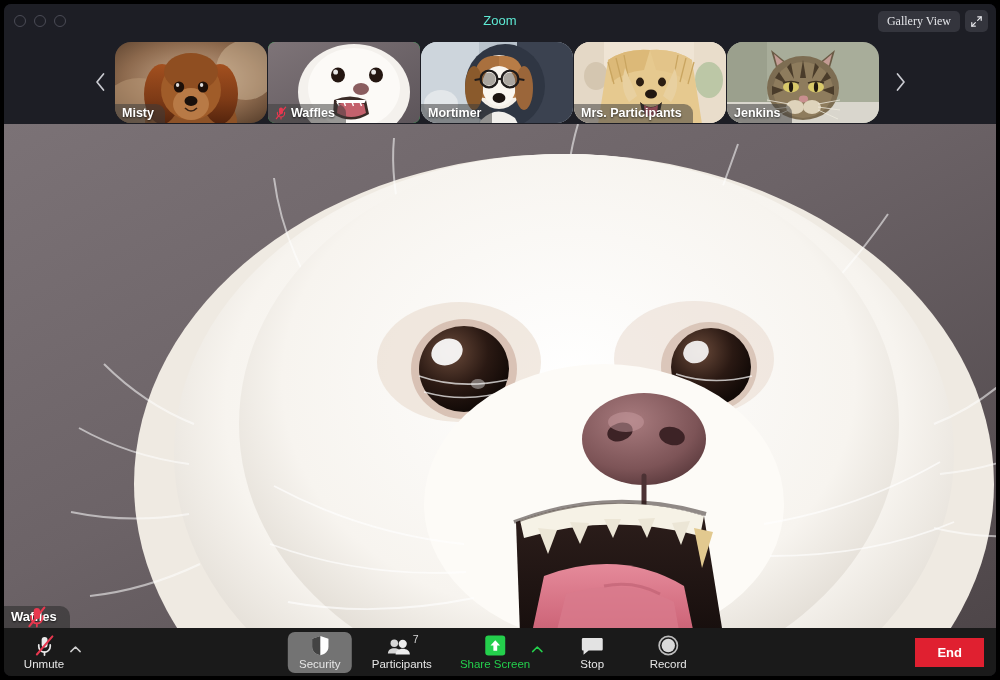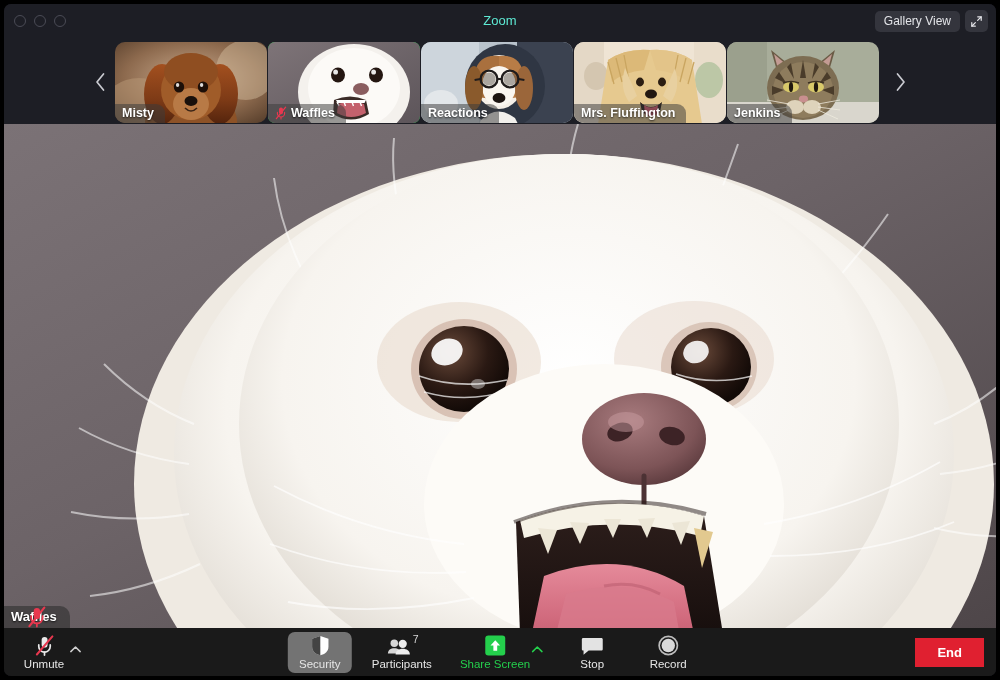--- a/index.html
+++ b/index.html
@@ -55,20 +55,21 @@
     display: flex; align-items: center; gap: 5px;
   }
   .gallery-btn {
     background: #34353d;
     color: #e3e4e8;
     font-size: 12px;
     padding: 4px 9px 5px;
     border-radius: 5px;
     line-height: 1;
     white-space: nowrap;
+    font-family: Liberation Serif, serif;
   }
   .expand-btn {
     width: 23px; height: 22px;
     background: #34353d;
     border-radius: 5px;
     display: flex; align-items: center; justify-content: center;
   }
 
   
   .filmstrip {
@@ -84,21 +85,21 @@
   .strip-arrow.left { left: 78px; }
   .strip-arrow.right { right: 78px; }
 
   .thumbs {
     position: absolute; left: 111px; top: 0;
     display: flex; gap: 1px; align-items: center; height: 88px;
   }
   .thumb {
     position: relative;
     width: 152px; height: 81px;
-    border-radius: 10px;
+    border-radius: 16px;
     overflow: hidden;
     flex: none;
     background: #2a2b32;
   }
   .thumb.active { outline: 3px solid #1fd04b; outline-offset: -3px; border-radius: 7px; }
   .thumb .vid { position: absolute; inset: 0; overflow: hidden; }
   .thumb .vid svg { position: absolute; inset: 0; width: 100%; height: 100%; display:block; }
 
   .name-tag {
     position: absolute; left: 0; bottom: 0;
@@ -306,21 +307,21 @@
               <circle cx="68" cy="37" r="8.4" fill="none" stroke="#201c1c" stroke-width="2.4"></circle>
               <circle cx="89" cy="37" r="8.4" fill="none" stroke="#201c1c" stroke-width="2.4"></circle>
               <path d="M76.4 37h4.2" stroke="#201c1c" stroke-width="2.2"></path>
               <path d="M59.6 37l-6 1M97.4 37l6 1" stroke="#201c1c" stroke-width="2.2"></path>
               <circle cx="68" cy="37" r="6.6" fill="#4b443f" opacity=".45"></circle>
               <circle cx="89" cy="37" r="6.6" fill="#4b443f" opacity=".45"></circle>
               <ellipse cx="78" cy="56" rx="6.4" ry="5" fill="#1c1411"></ellipse>
             </svg>
           </div>
           <div class="name-tag">
-            <span>Reactions</span>
+            <span>Mortimer</span>
           </div>
         </div>
 
         <div class="thumb">
           <div class="vid">
             <svg viewBox="0 0 152 81" preserveAspectRatio="xMidYMid slice">
               <rect width="152" height="81" fill="#efe4d4"></rect>
               <rect x="0" y="0" width="30" height="81" fill="#e4d8c6"></rect>
               <rect x="120" y="0" width="32" height="81" fill="#e9ddcb"></rect>
               <ellipse cx="22" cy="34" rx="12" ry="14" fill="#d4c6b0"></ellipse>
@@ -336,21 +337,21 @@
               <path d="M51 26q-6 20 4 34l8-6z" fill="#e8d0a0"></path>
               <path d="M101 26q6 20 -4 34l-8-6z" fill="#e8d0a0"></path>
               <ellipse cx="66" cy="40" rx="4" ry="4.4" fill="#2b1d12"></ellipse>
               <ellipse cx="88" cy="40" rx="4" ry="4.4" fill="#2b1d12"></ellipse>
               <ellipse cx="77" cy="52" rx="6" ry="4.6" fill="#221710"></ellipse>
               <path d="M66 60q11 10 22 0 l-2 10q-9 7 -18 0z" fill="#1d1310"></path>
               <path d="M70 63q7 5 14 0l-1 9q-6 5 -12 0z" fill="#e0566d"></path>
             </svg>
           </div>
           <div class="name-tag">
-            <span>Mrs. Fluffington</span>
+            <span>Mrs. Participants</span>
           </div>
         </div>
 
         <div class="thumb">
           <div class="vid">
             <svg viewBox="0 0 152 81" preserveAspectRatio="xMidYMid slice">
               <rect width="152" height="81" fill="#a8ad9a"></rect>
               <rect x="0" y="0" width="40" height="81" fill="#9ba08d"></rect>
               <rect x="0" y="60" width="152" height="21" fill="#d9d6cd"></rect>
               <path d="M44 8l8 28 14-10z" fill="#6a5b45"></path>

